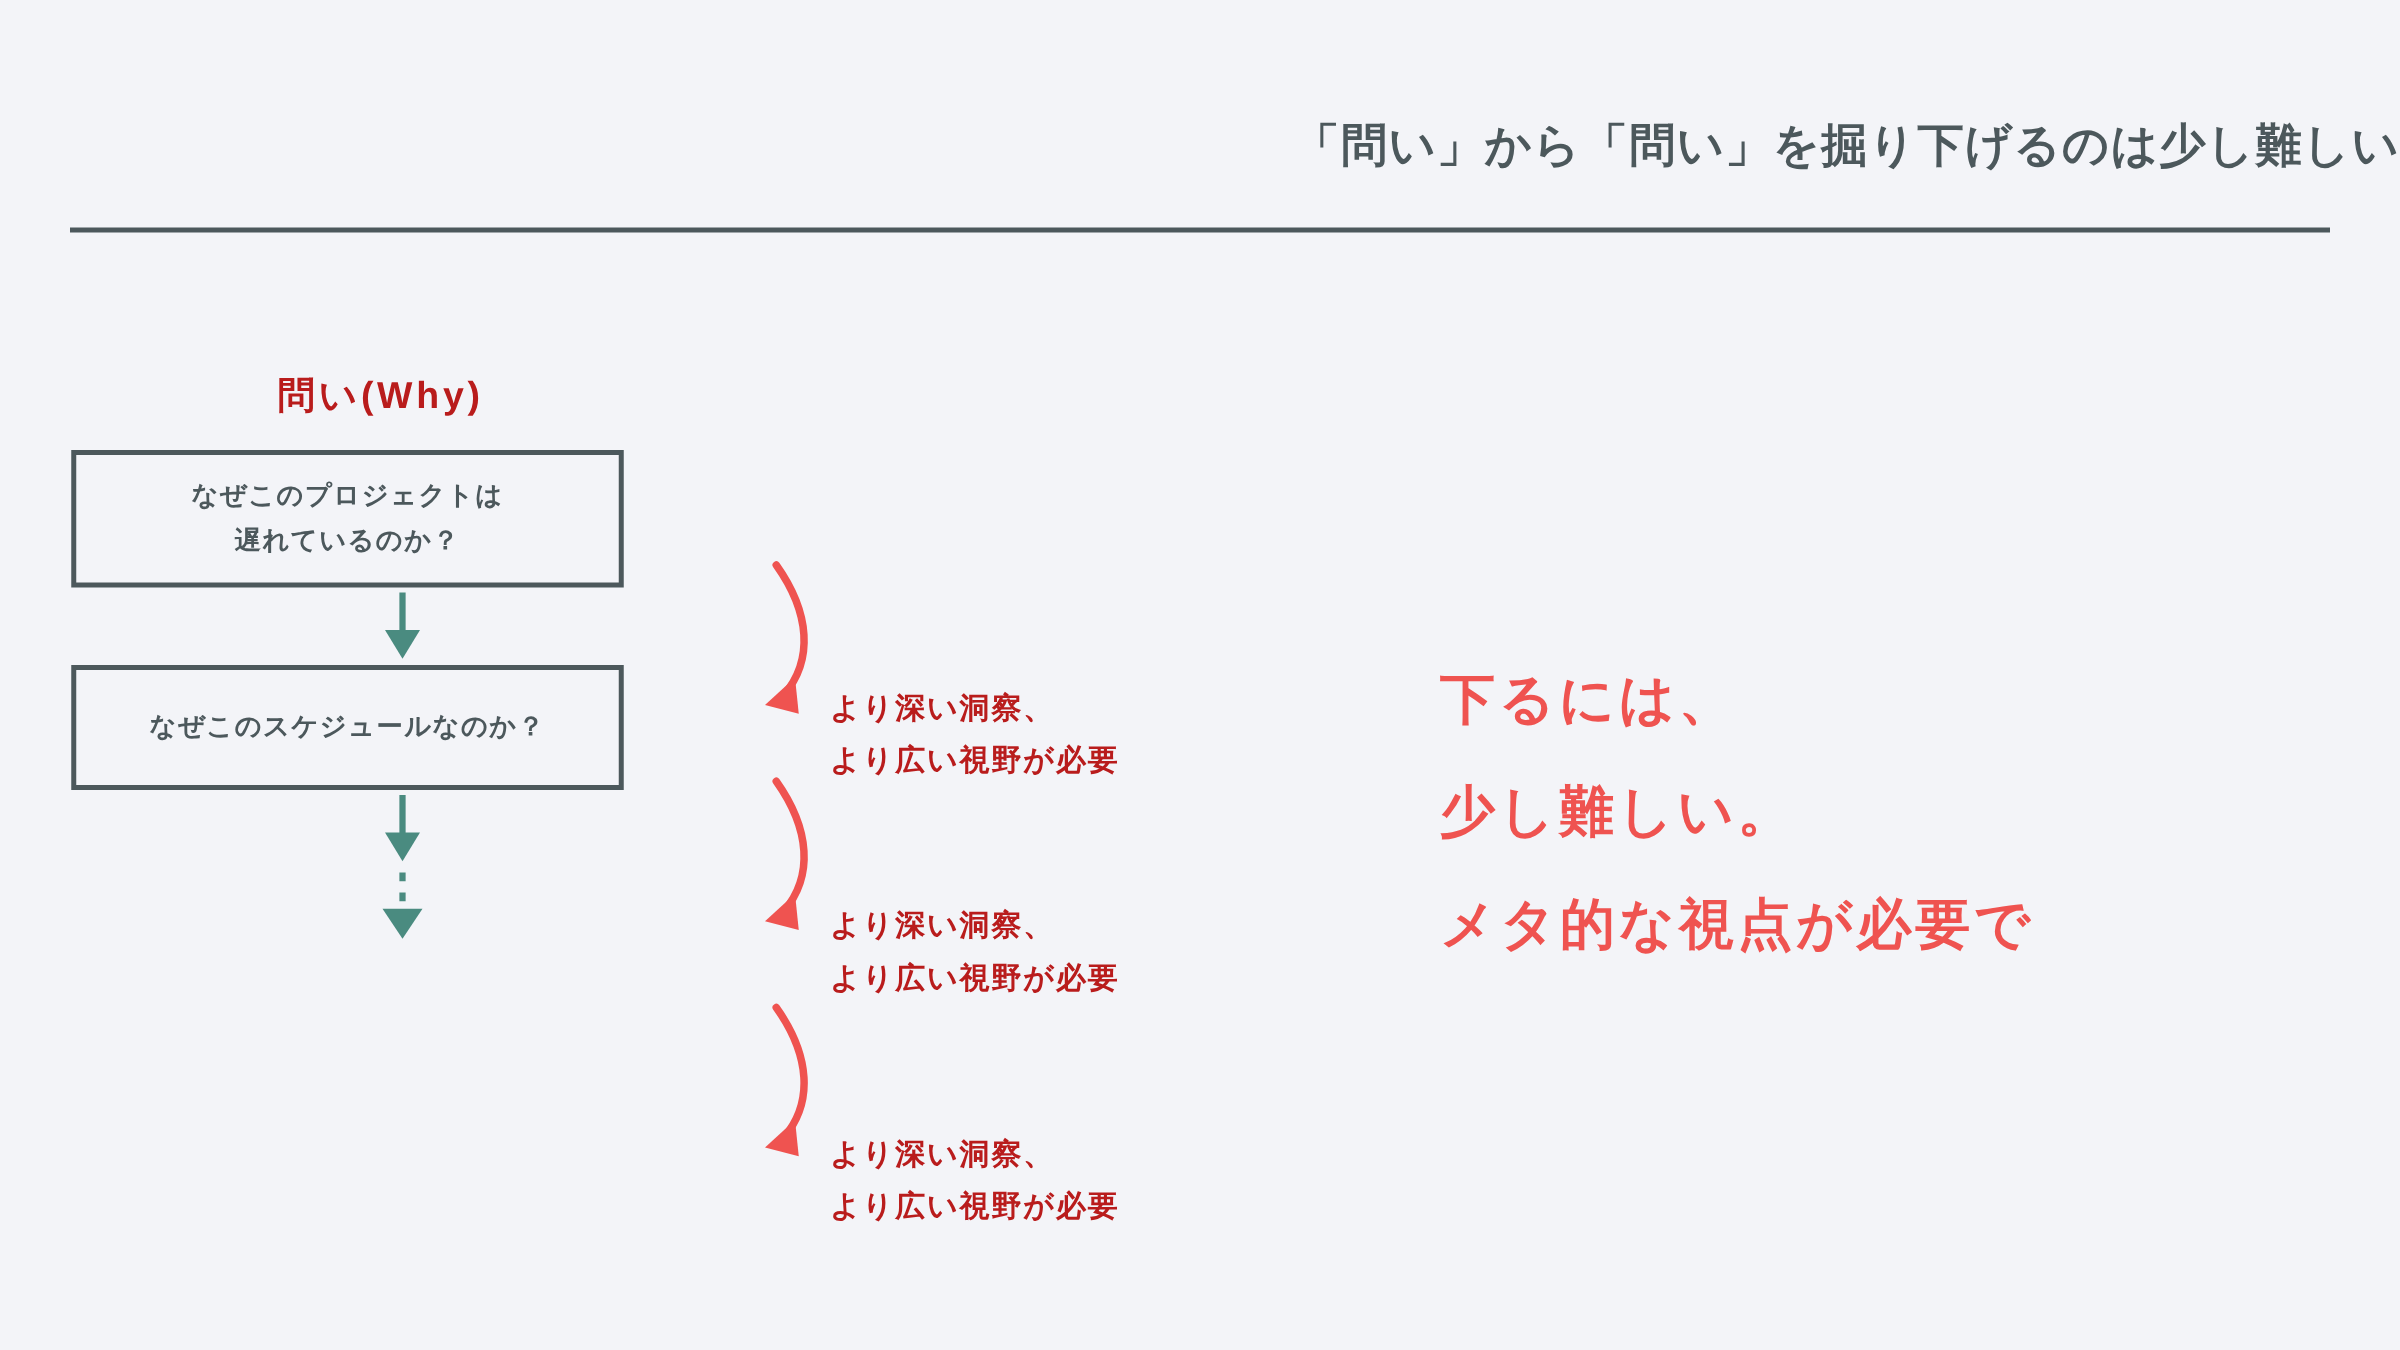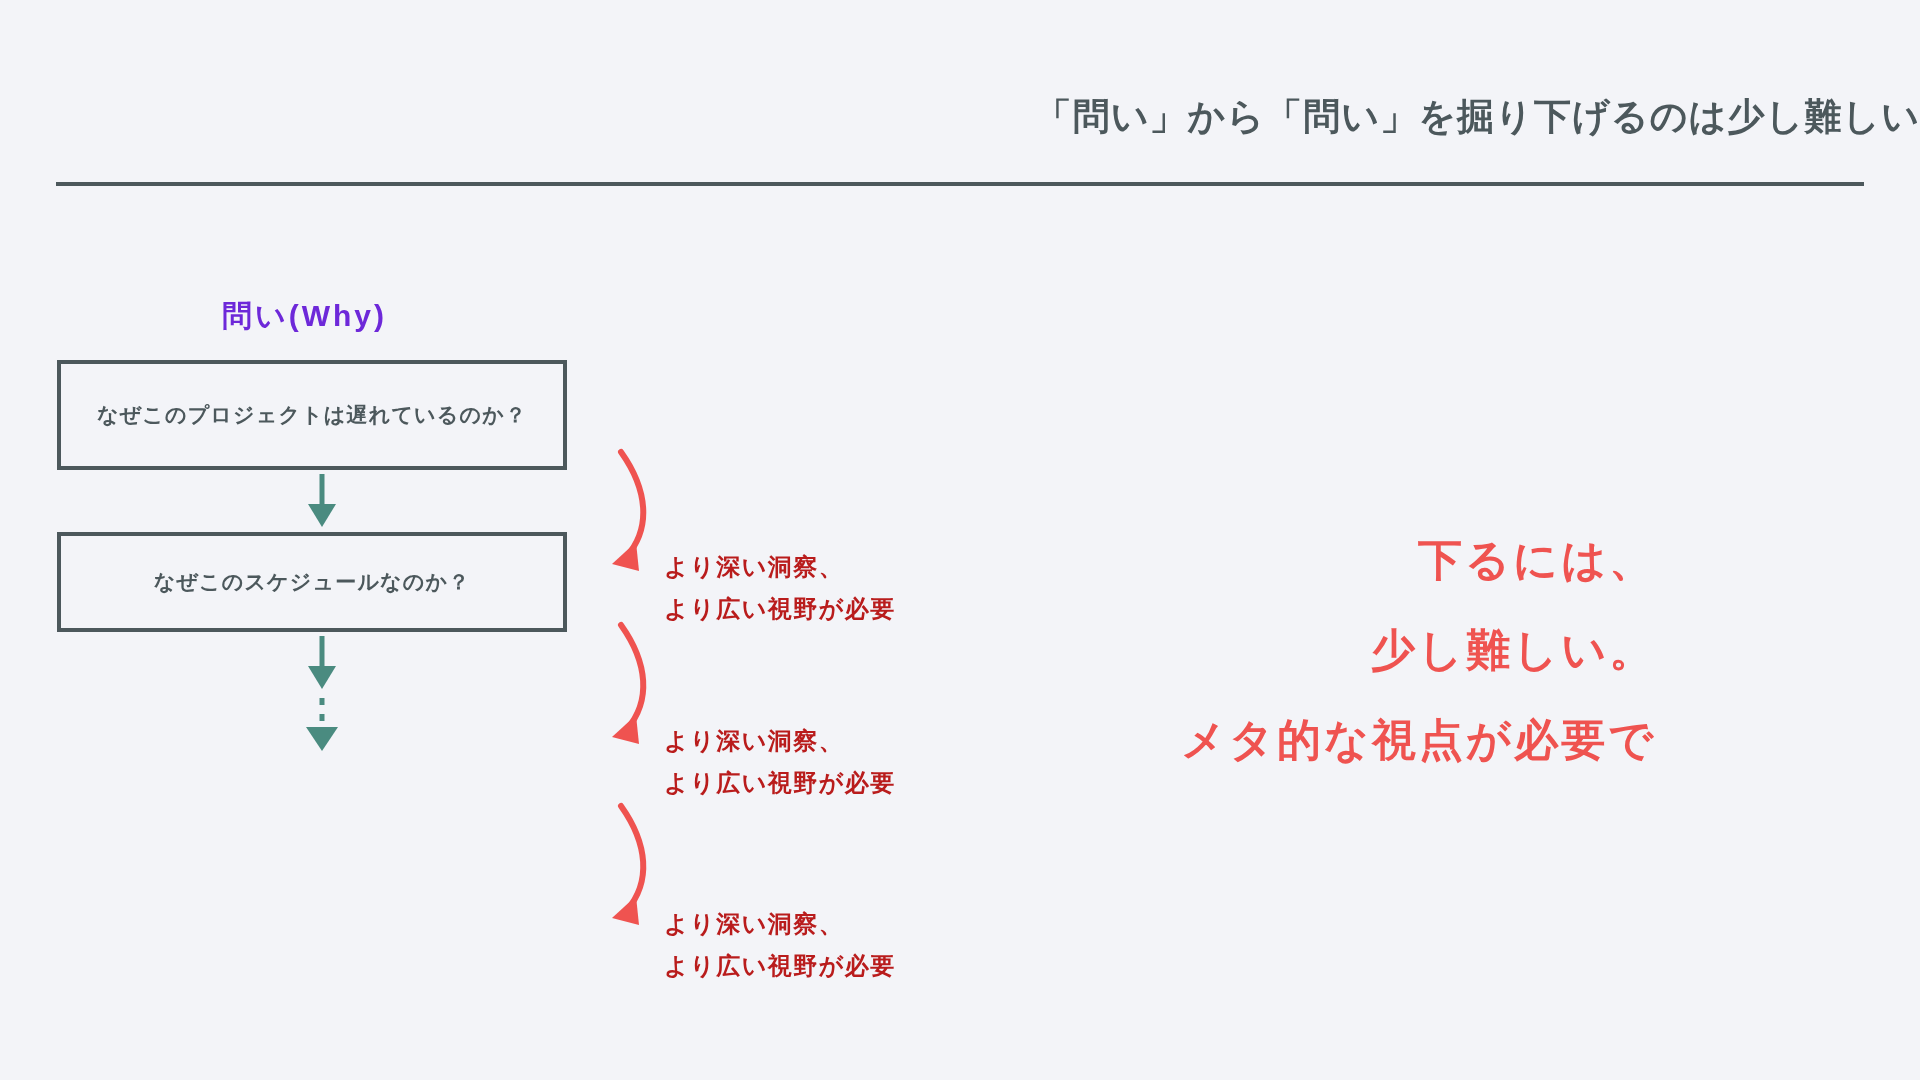--- a/index.html
+++ b/index.html
@@ -40,37 +40,38 @@
   }
 
   
   .why-label {
     position: absolute;
     top: 296px;
     left: 222px;
     font-size: 30px;
     font-weight: 700;
     letter-spacing: 3px;
-    color: #6d28d9;
+    color: #b91c1c;
     white-space: nowrap;
   }
 
   .flow {
     position: absolute;
     top: 360px;
     left: 57px;
     width: 530px;
   }
 
   .qbox {
     box-sizing: border-box;
-    width: 510px;
+    width: 442px;
     border: 4px solid #4c585c;
     background: #f3f4f8;
     display: flex;
+    flex-direction: column;
     align-items: center;
     justify-content: center;
     text-align: center;
     font-size: 21px;
     font-weight: 700;
     letter-spacing: 1.2px;
     line-height: 1.7;
     color: #4c585c;
   }
   .qbox.two-line { height: 110px; }
@@ -110,29 +111,28 @@
     white-space: nowrap;
   }
   .annotation .aline { display: block; }
   .ann-1 { left: 664px; top: 546px; }
   .ann-2 { left: 664px; top: 720px; }
   .ann-3 { left: 664px; top: 903px; }
 
   
   .conclusion {
     position: absolute;
-    left: 1181px;
+    left: 1152px;
     top: 515px;
     color: #ef5350;
     font-size: 44px;
     font-weight: 700;
     letter-spacing: 3px;
     line-height: 2.05;
     white-space: nowrap;
-    text-align: right;
   }
   .conclusion .cline { display: block; }
 </style>
 </head>
 <body>
 
 <div class="slide-title">「問い」から「問い」を掘り下げるのは少し難しい</div>
 
 <div class="title-rule"></div>
 

